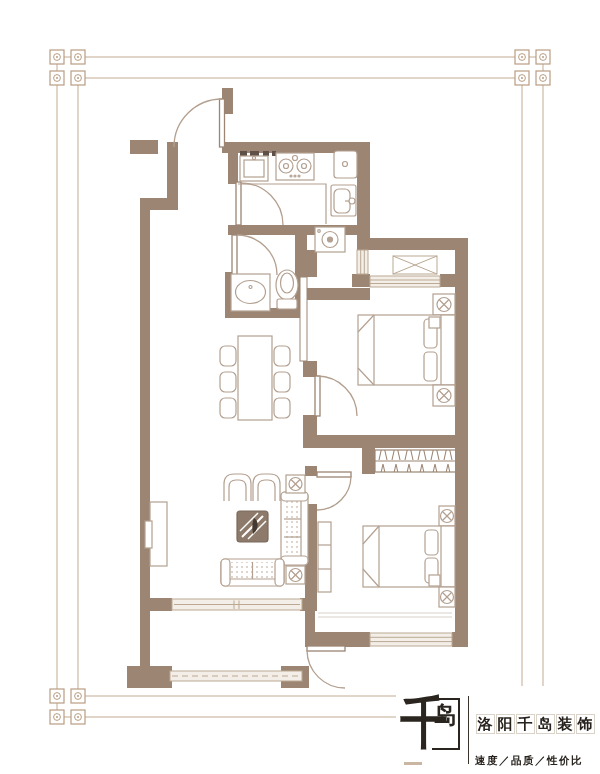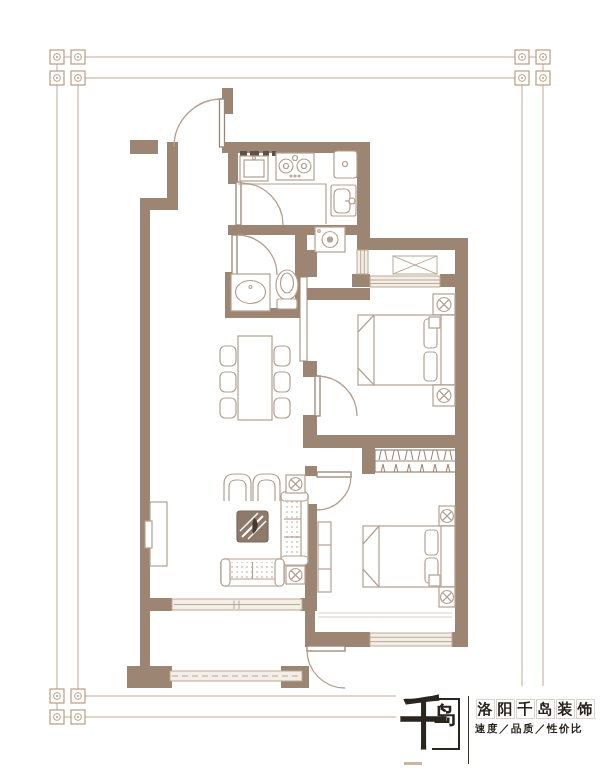--- a/index.html
+++ b/index.html
@@ -9,26 +9,26 @@
   
   .logo{position:absolute;left:396px;top:686px;width:198px;height:88px;background:#fff;z-index:5;}
   .logo-mark{position:absolute;left:2px;top:0;width:66px;height:84px;color:#2a251f;}
   .mark-main{position:absolute;left:-2px;top:0px;font:700 56px "DejaVu Serif",serif;
              transform:scaleX(.85);letter-spacing:0;}
   .mark-sub{position:absolute;left:34px;top:12px;width:28px;height:52px;
             border:2px solid #2a251f;border-left:none;box-sizing:border-box;
             font:700 24px "DejaVu Serif",serif;text-align:center;line-height:30px;}
   .mark-smudge{position:absolute;left:6px;top:76px;width:18px;height:3px;background:#c9b6a3;}
   .logo-divider{position:absolute;left:72px;top:10px;width:1px;height:68px;background:#3a342d;}
-  .logo-right{position:absolute;left:79px;top:13px;width:119px;}
+  .logo-right{position:absolute;left:79px;top:28px;width:119px;}
   .brand-name{white-space:nowrap;}
   .char-box{display:inline-block;width:17px;height:18px;line-height:18px;margin:0 .5px;
             border:1px solid #d9d3c9;text-align:center;
             font:700 15px "DejaVu Serif",serif;color:#27221d;}
-  .brand-tagline{margin-top:3px;font:700 10.5px "DejaVu Serif",serif;color:#27221d;
+  .brand-tagline{margin-top:20px;font:700 10.5px "DejaVu Serif",serif;color:#27221d;
                  letter-spacing:1.5px;white-space:nowrap;}
 </style>
 </head>
 <body>
 
 <div class="stage">
 
 <svg width="600" height="774" viewBox="0 0 600 774">
   <defs>
     <pattern id="dots" width="5" height="5" patternUnits="userSpaceOnUse">

